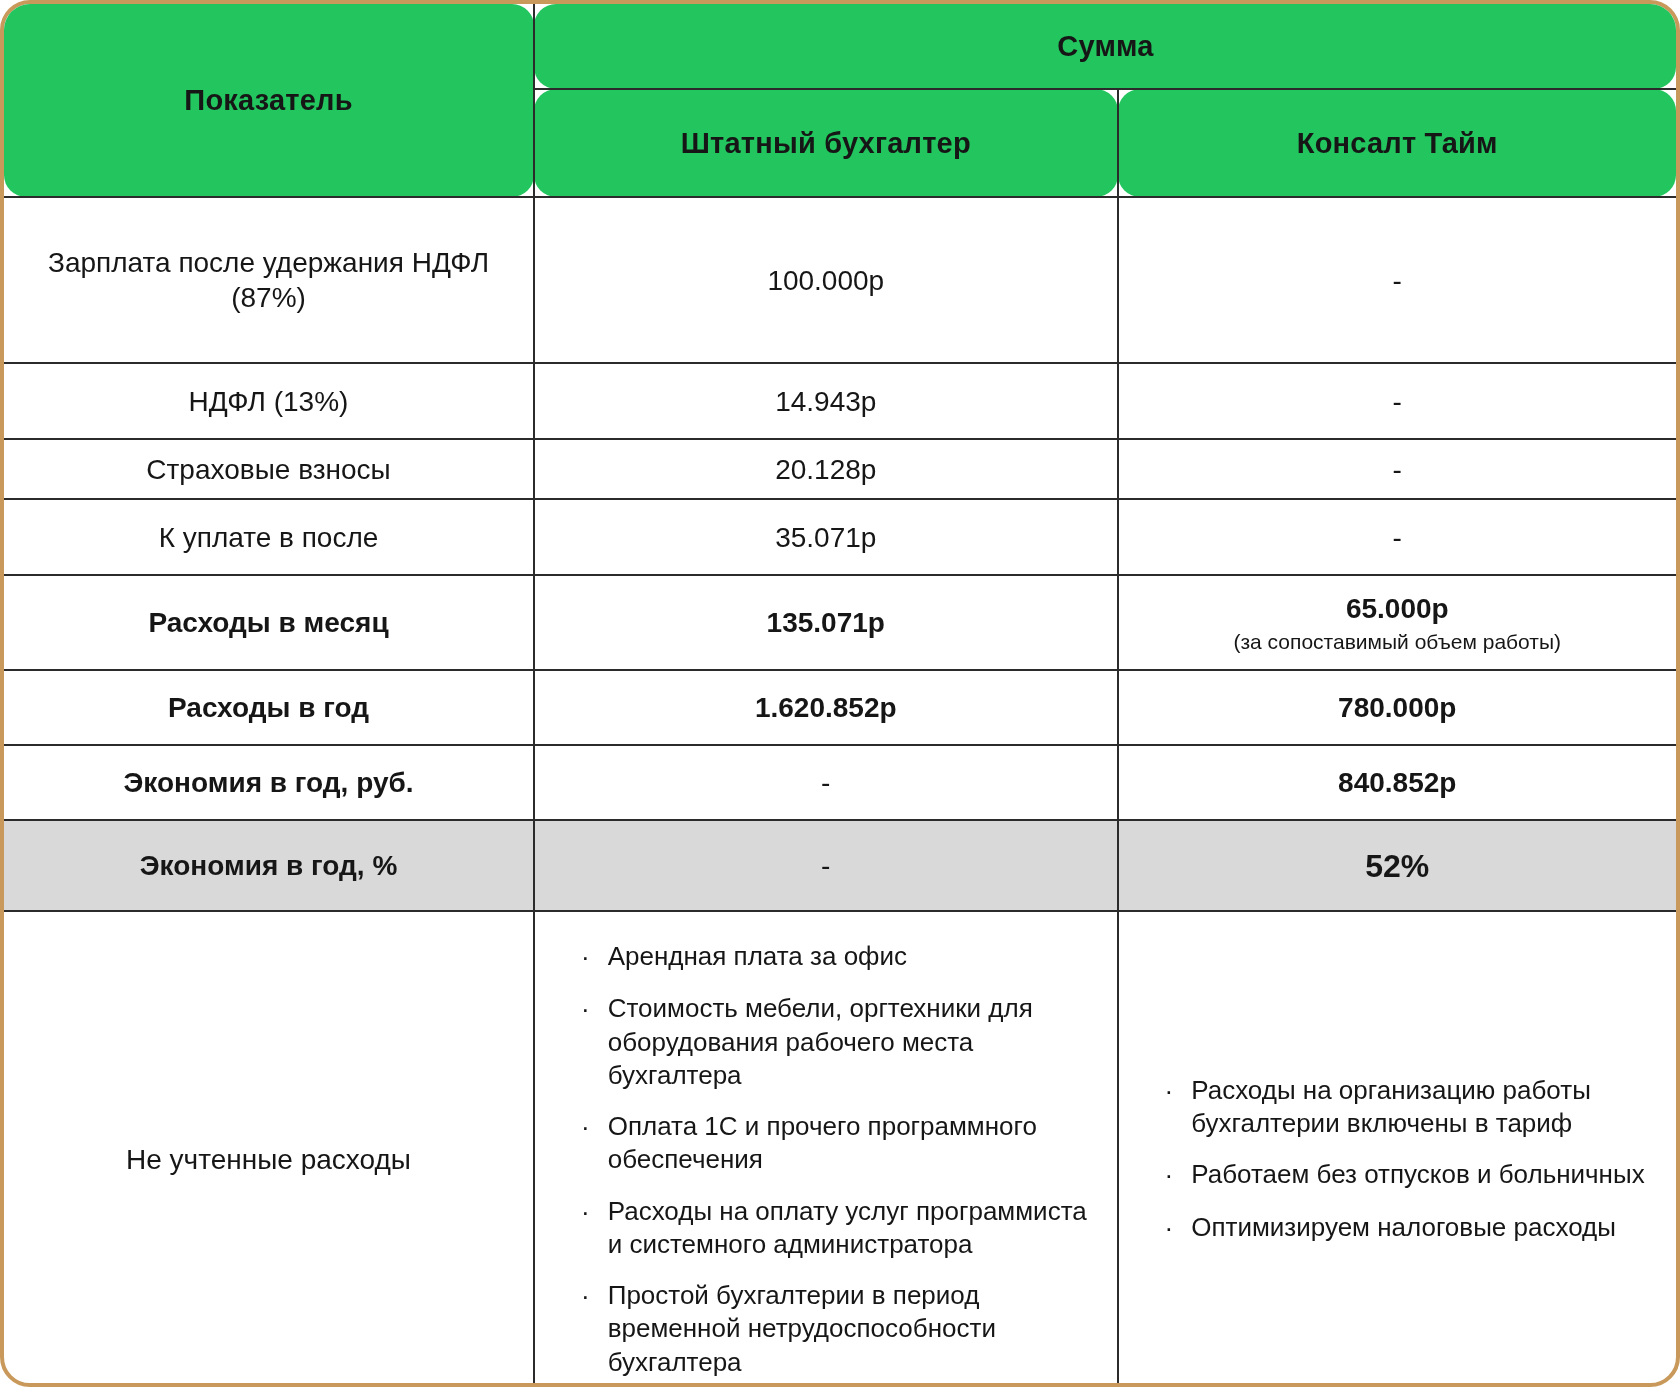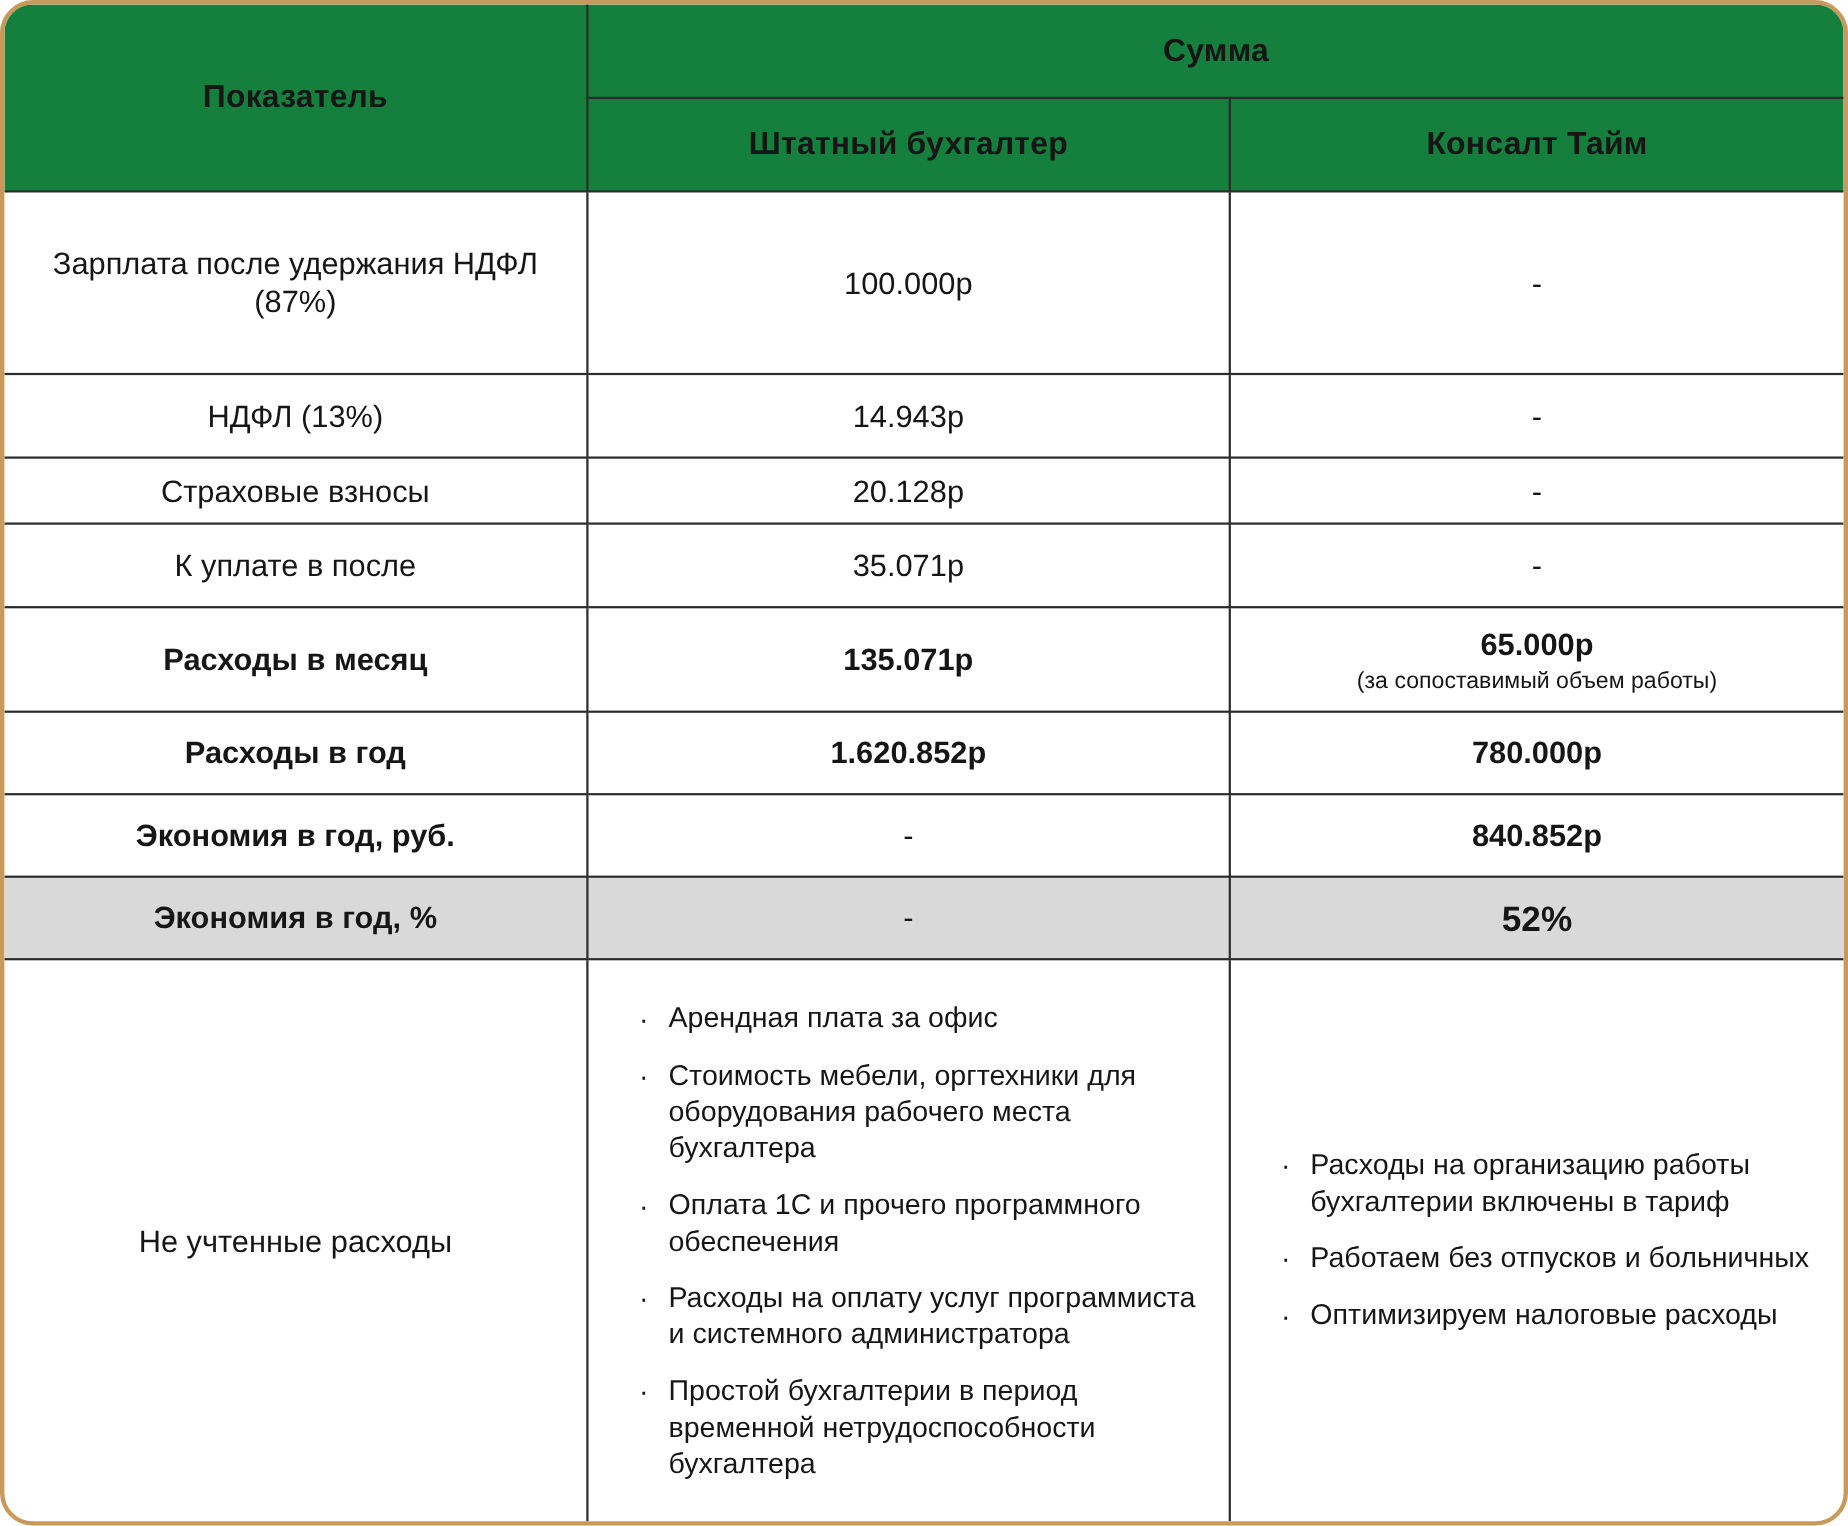--- a/index.html
+++ b/index.html
@@ -39,35 +39,36 @@
   .first-col { border-left: none !important; }
   .last-col  { border-right: none !important; }
   .r-group th { border-top: none !important; }
   .r-last td  { border-bottom: none !important; }
 
   .col-1 { width: 31.7%; }
   .col-2 { width: 34.9%; }
   .col-3 { width: 33.4%; }
 
   .r-group { height: 85px; }
-  .r-sub   { height: 85px; }
+  .r-sub   { height: 108px; }
   .r-a { height: 166px; }
   .r-b { height: 76px; }
   .r-c { height: 60px; }
   .r-d { height: 76px; }
   .r-e { height: 95px; }
   .r-f { height: 75px; }
   .r-g { height: 75px; }
-  .r-h { height: 75px; }
+  .r-h { height: 91px; }
 
   th.head {
-    background: #15803d;
+    background: #22c55e;
     font-size: 29px;
     font-weight: 700;
     letter-spacing: 0.2px;
+    border-radius: 22px;
   }
   td.cell {
     font-size: 28px;
     font-weight: 400;
     line-height: 1.25;
   }
   tr.boldrow td.cell { font-weight: 700; }
   tr.boldrow td.cell.dash { font-weight: 400; }
   tr.hl td.cell { background: #D9D9D9; }
   tr.hl td.cell.value-cell { font-size: 32px; }

